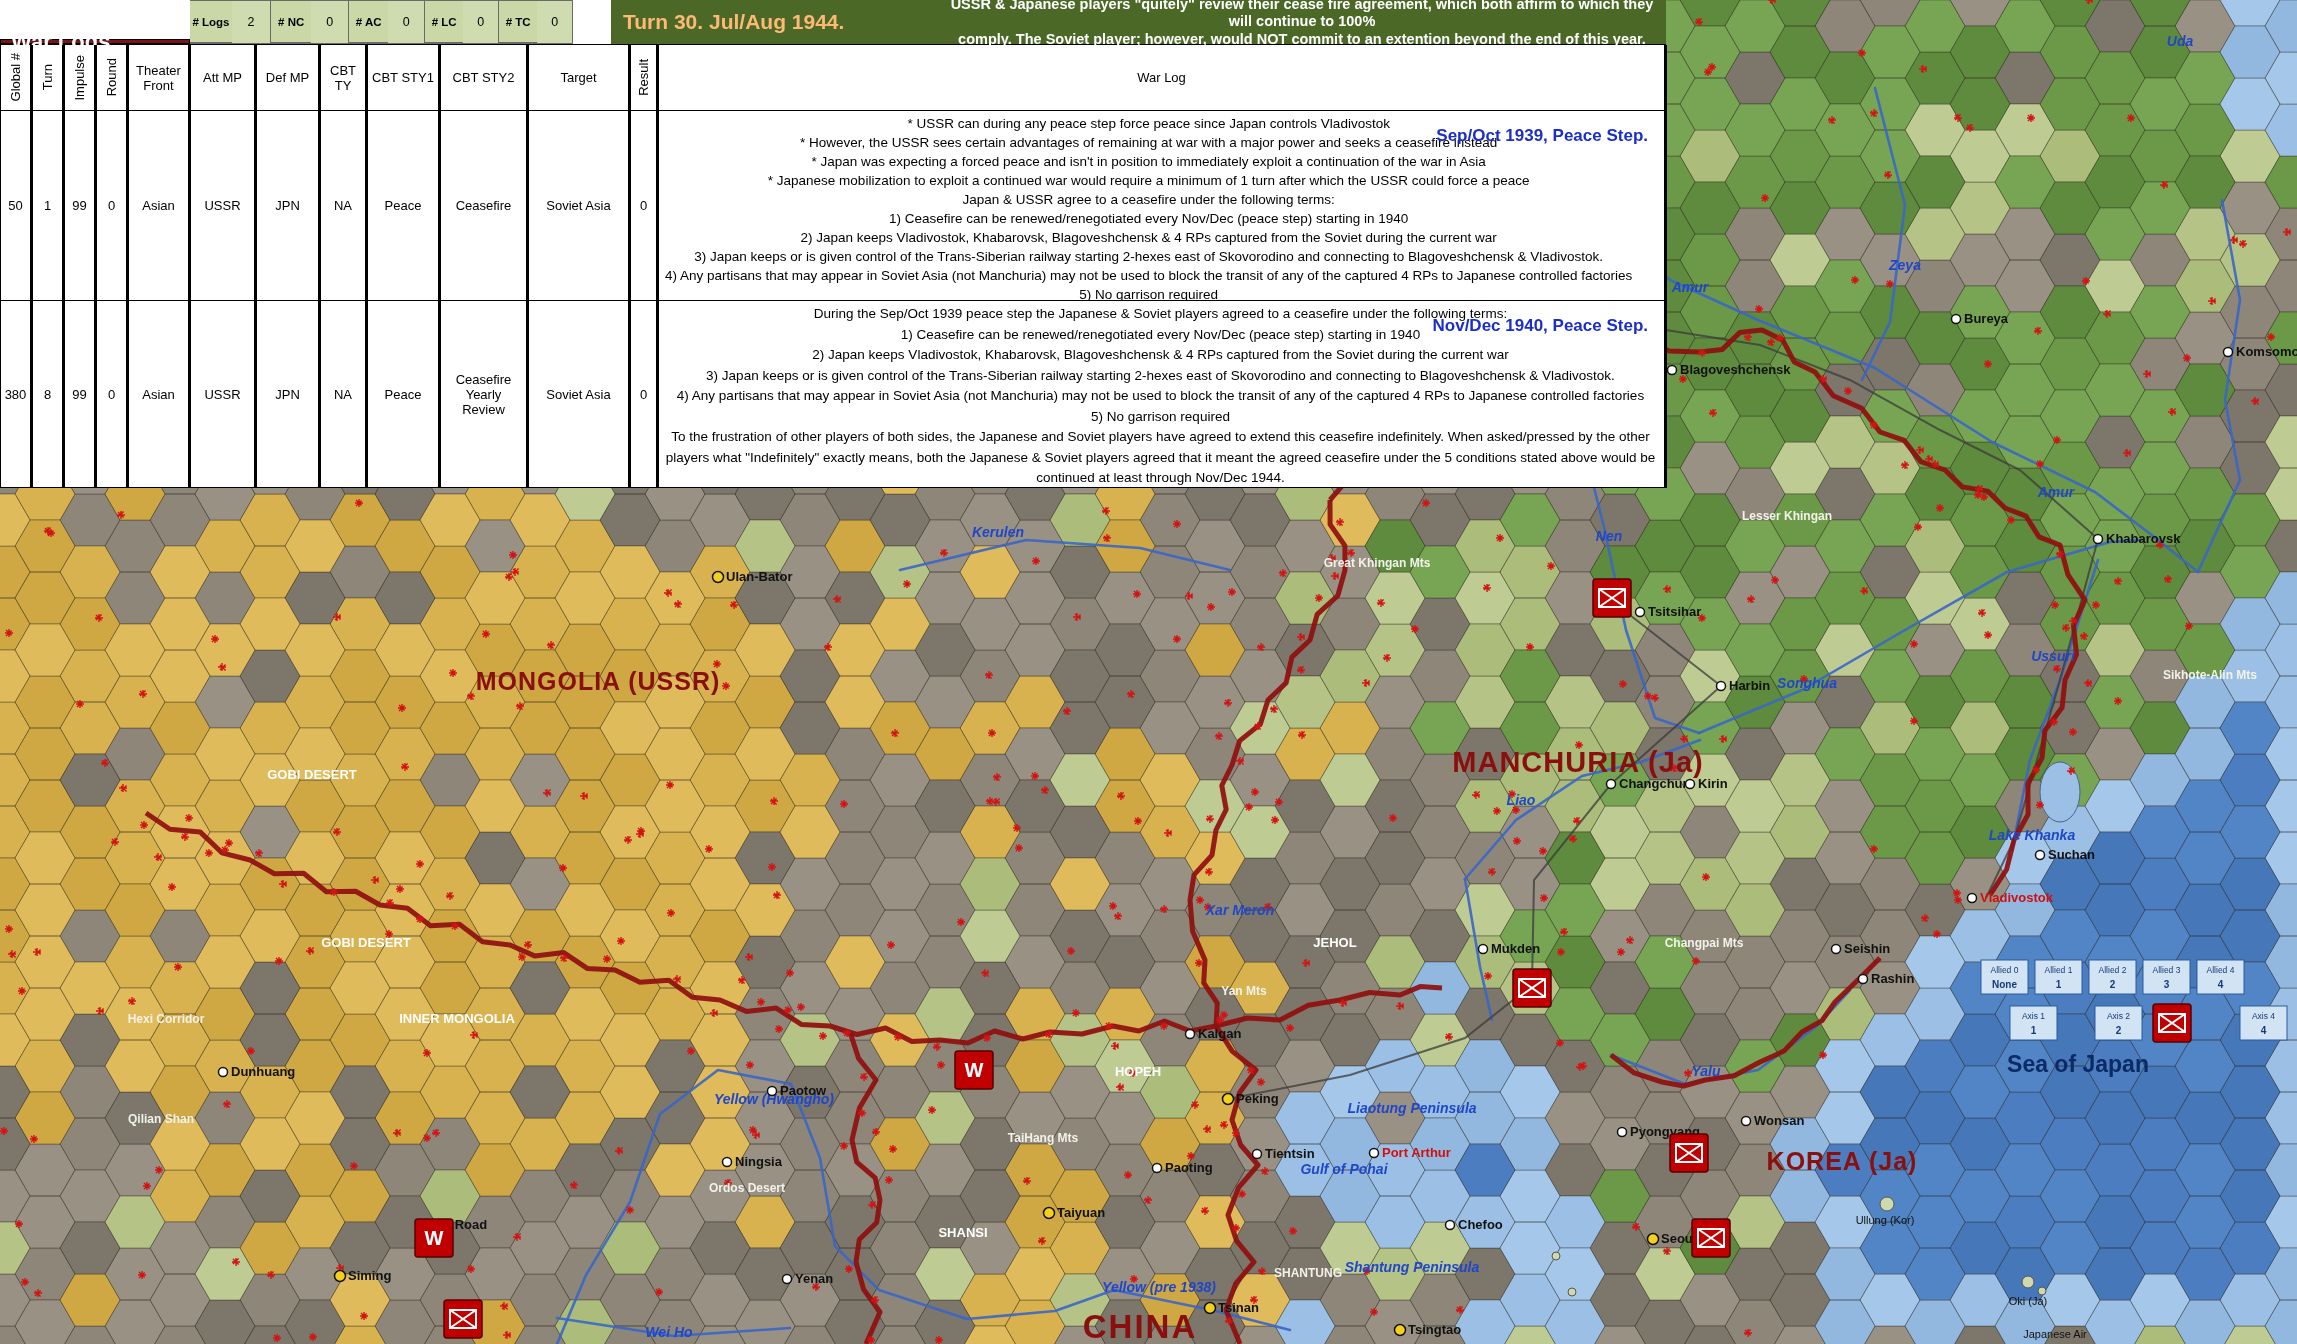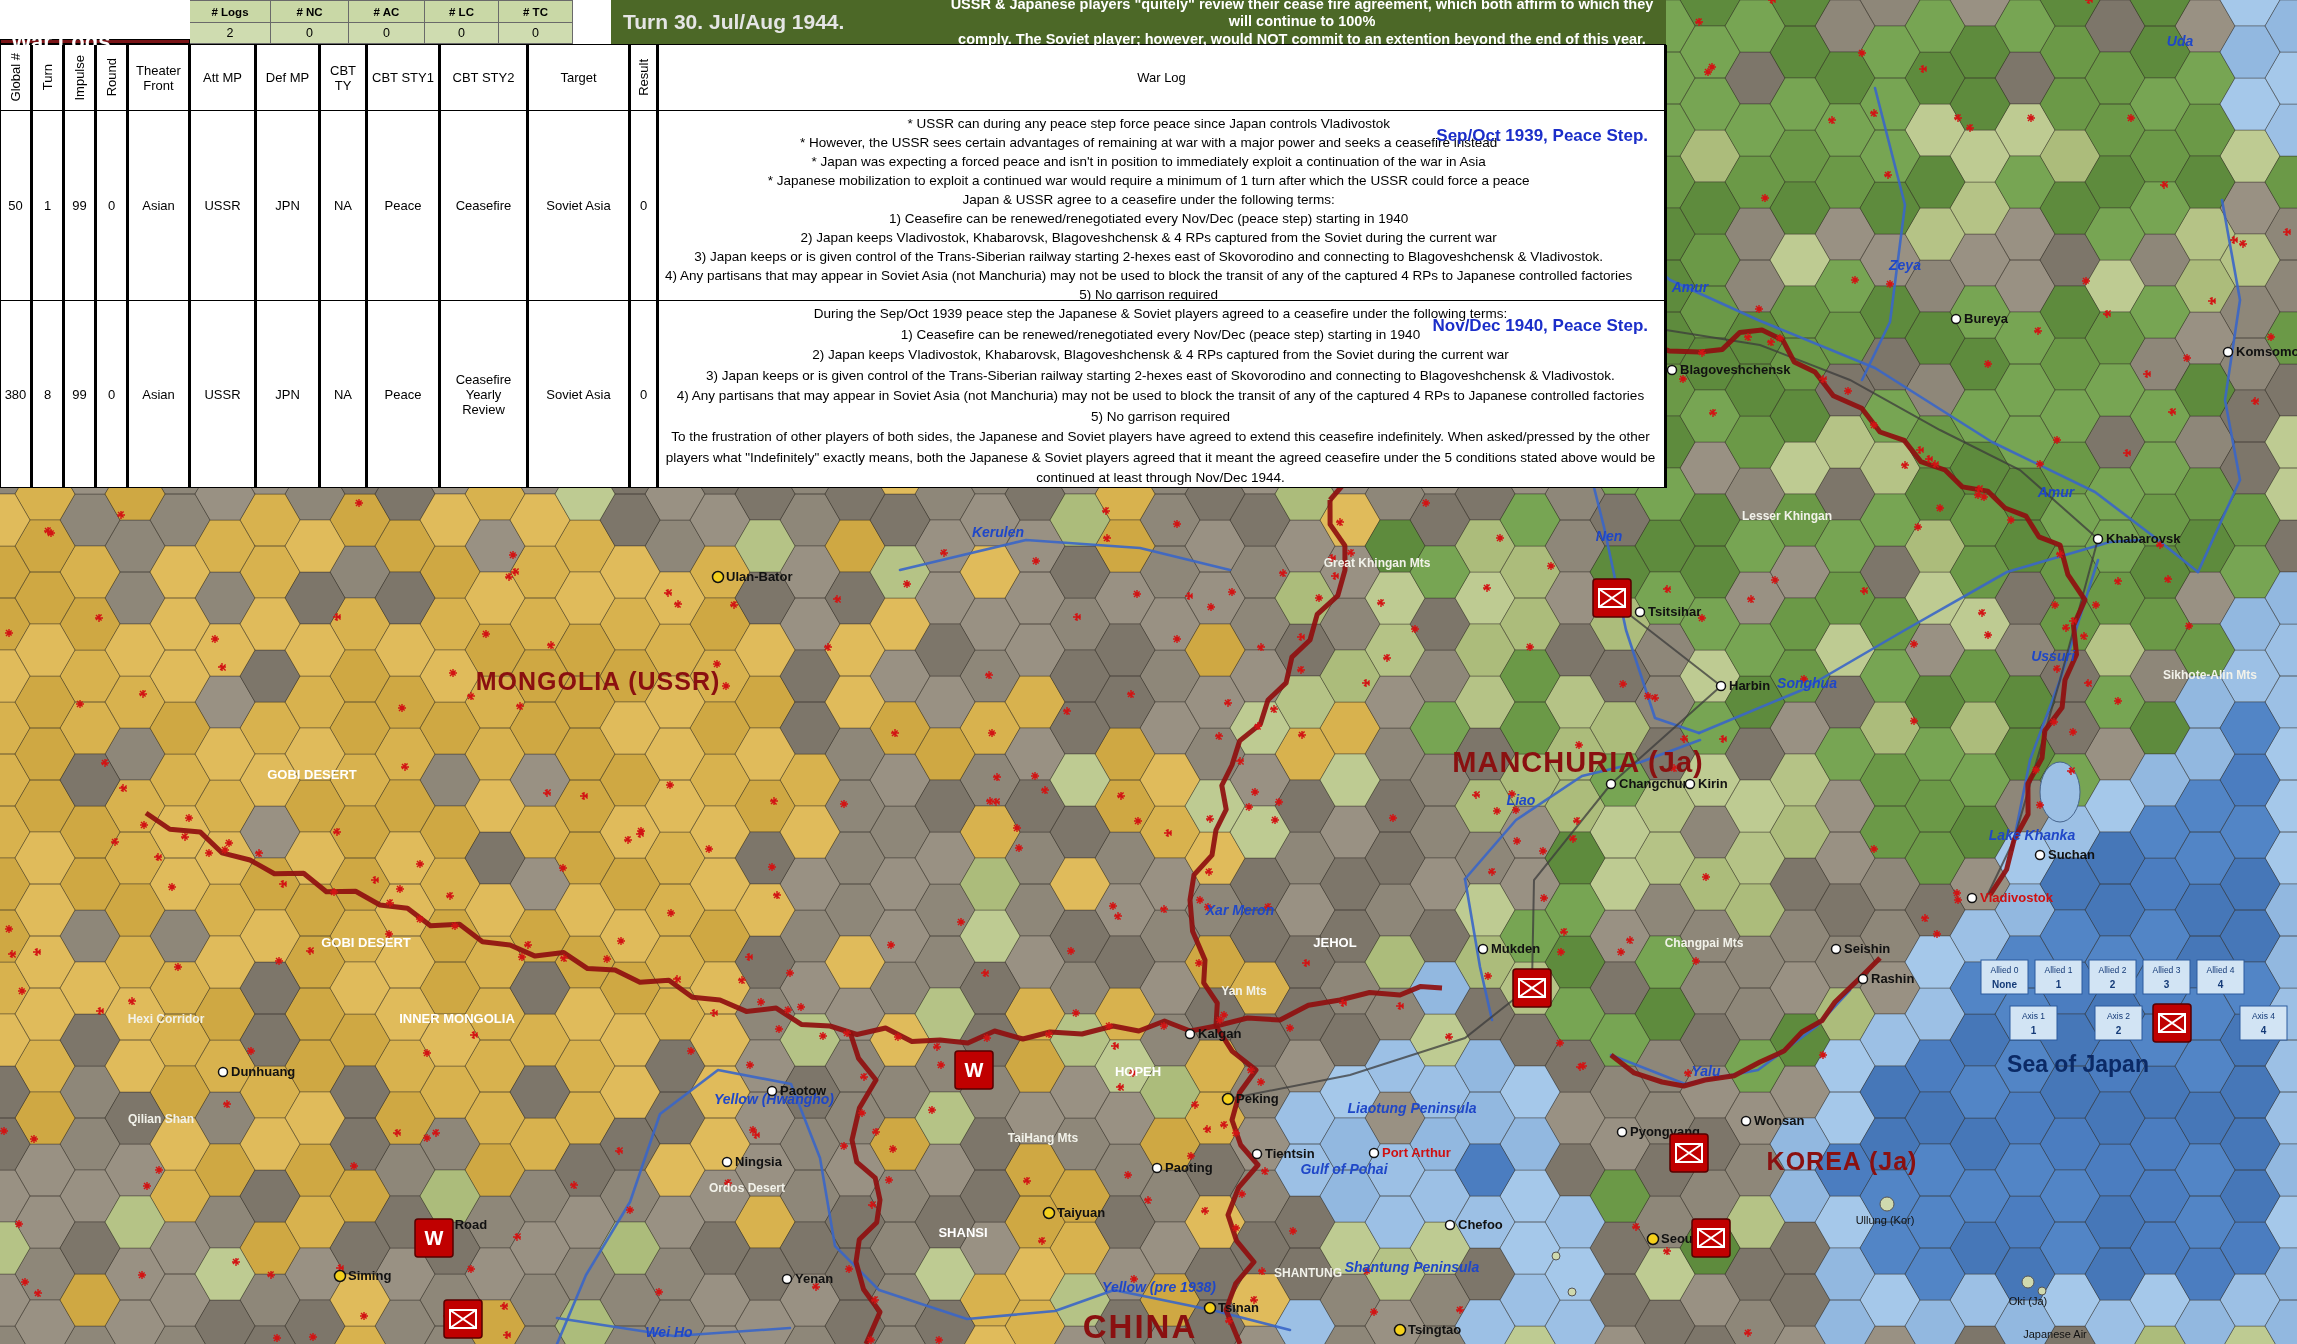--- a/index.html
+++ b/index.html
@@ -6,26 +6,26 @@
   body{width:2297px;height:1344px;position:relative;overflow:hidden;background:#1a1a1a;
        font-family:"Liberation Sans",sans-serif;}
   #map-wrap{position:absolute;left:0;top:0;width:2297px;height:1344px;}
   svg text{font-family:"Liberation Sans",sans-serif;}
 
   
   #overlay{position:absolute;left:0;top:0;width:1666px;height:487px;background:#ffffff;}
   .topbar{display:flex;height:44px;background:#fff;}
   .wl-title{width:190px;background:#7a1417;color:#fff;font-weight:bold;font-size:22px;
             display:flex;align-items:center;padding-left:10px;border:1px solid #000;box-sizing:border-box;margin-top:39px;}
-  .cnt{display:flex;flex-direction:column;border:1px solid #6a6a6a;border-left:none;box-sizing:border-box;}
+  .cnt{display:flex;flex-direction:row;border:1px solid #6a6a6a;border-left:none;box-sizing:border-box;}
   .cnt .lb{flex:1.1;background:#c9d8a6;font-size:11.5px;font-weight:bold;display:flex;align-items:center;
            justify-content:center;border-bottom:1px solid #6a6a6a;}
   .cnt .vl{flex:1;background:#cfdcb0;font-size:12.5px;display:flex;align-items:center;justify-content:center;}
   .gap{width:38px;background:#fff;}
-  .turnbox{width:327px;background:#4c6827;color:#e5e5e5;font-weight:bold;font-size:21px;
+  .turnbox{width:327px;background:#4c6827;color:#fdba74;font-weight:bold;font-size:21px;
            display:flex;align-items:center;padding-left:12px;box-sizing:border-box;}
   .banner{width:728px;background:#4c6827;color:#fff;font-weight:bold;font-size:14.5px;text-align:center;
           display:flex;flex-direction:column;justify-content:center;line-height:17.5px;box-sizing:border-box;}
 
   .grid{display:grid;width:1666px;box-sizing:border-box;
         grid-template-columns:32px 32px 32px 32px 62px 66px 64px 47px 73px 88px 102px 28px 1008px;
         grid-template-rows:66px 190px 187px;
         border-left:1px solid #000;border-top:1px solid #000;background:#fff;}
   .c{border-right:3px solid #000000;border-bottom:1px solid #000;box-sizing:border-box;background:#fff;
      display:flex;align-items:center;justify-content:center;font-size:13px;color:#000;

